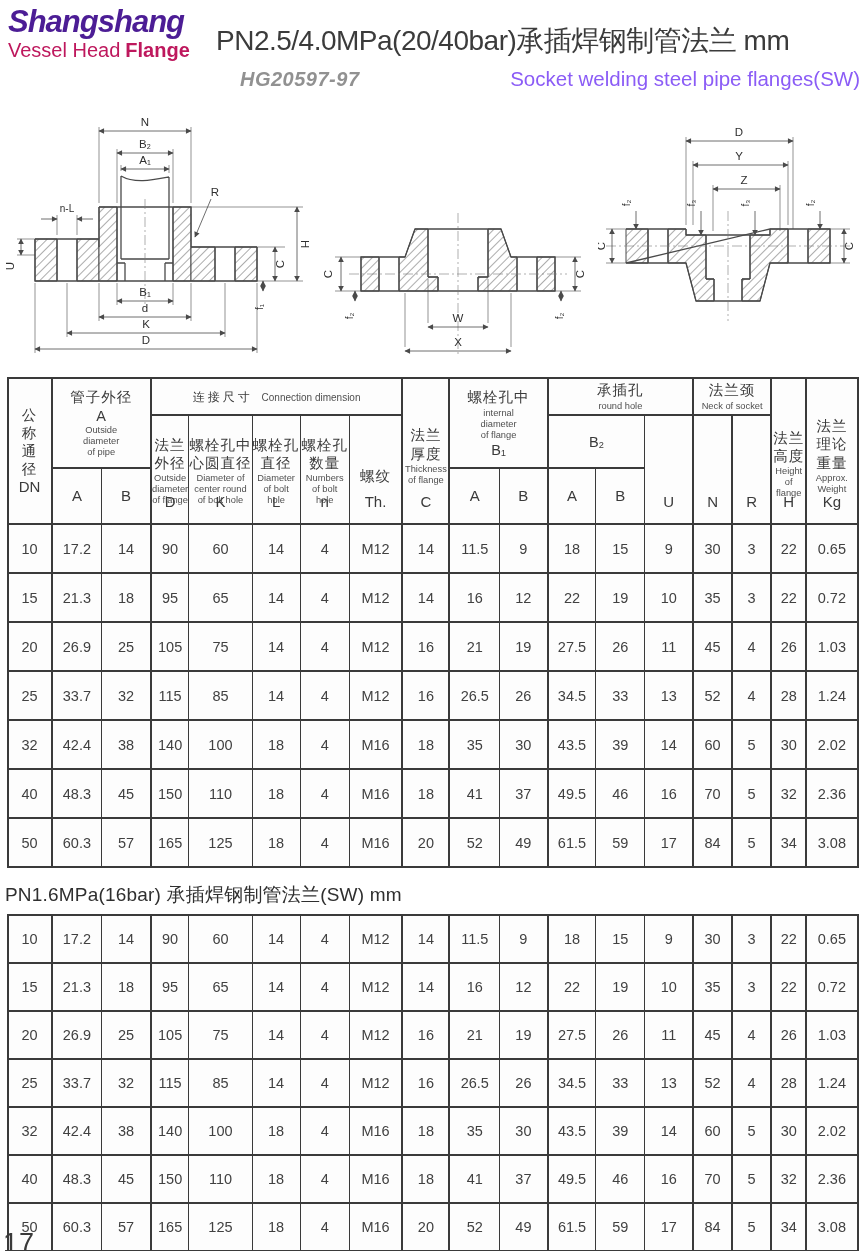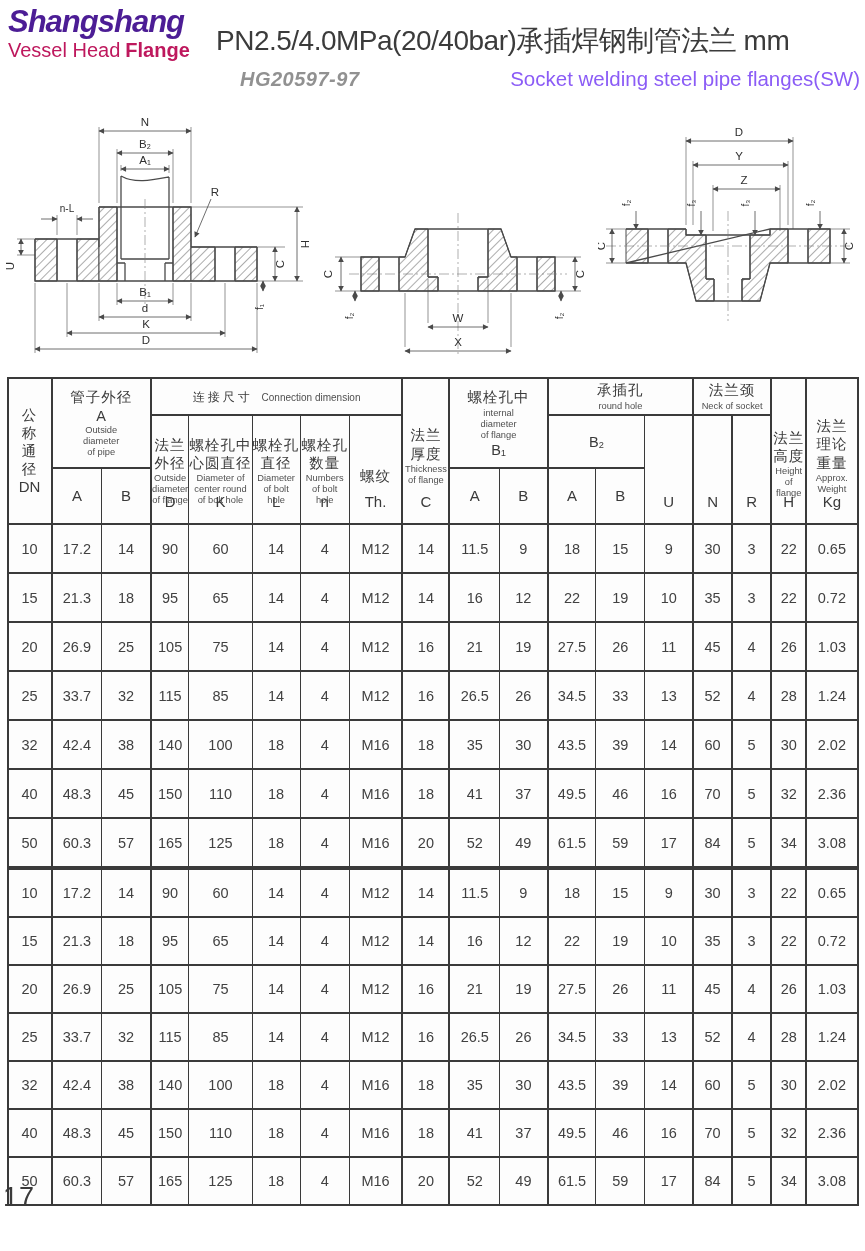--- a/index.html
+++ b/index.html
@@ -500,20 +500,21 @@
           <td>59</td>
           <td>17</td>
           <td class="bl2">84</td>
           <td class="bl2">5</td>
           <td class="bl2">34</td>
           <td class="bl2">3.08</td>
         </tr>
       </tbody>
   </table>
 
+  <div class="section-title">PN1.6MPa(16bar) 承插焊钢制管法兰(SW)  mm</div>
 
   <table class="spec t2">
     <colgroup>
       <col style="width:44px">
         <col style="width:50px">
         <col style="width:49px">
         <col style="width:38px">
       <col style="width:63px">
         <col style="width:48px">
         <col style="width:49px">

